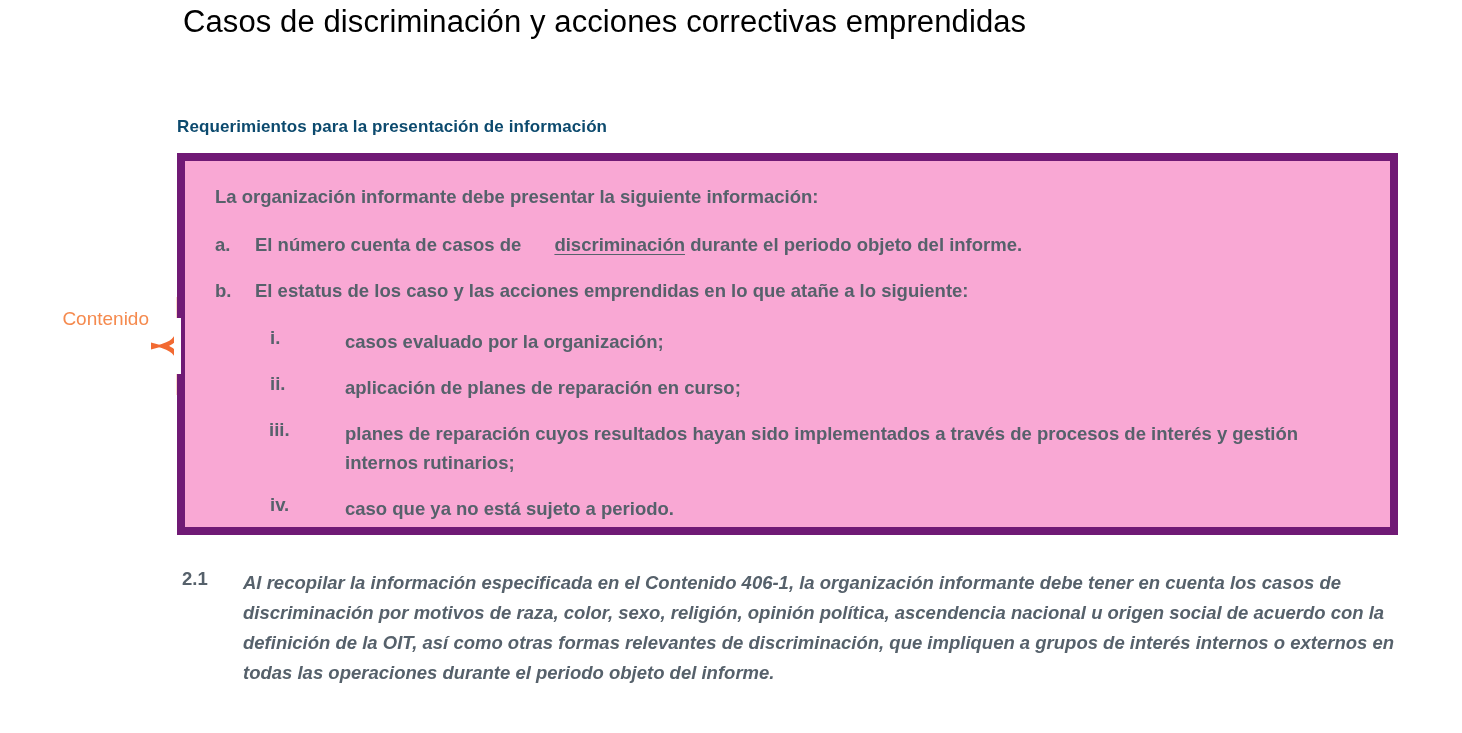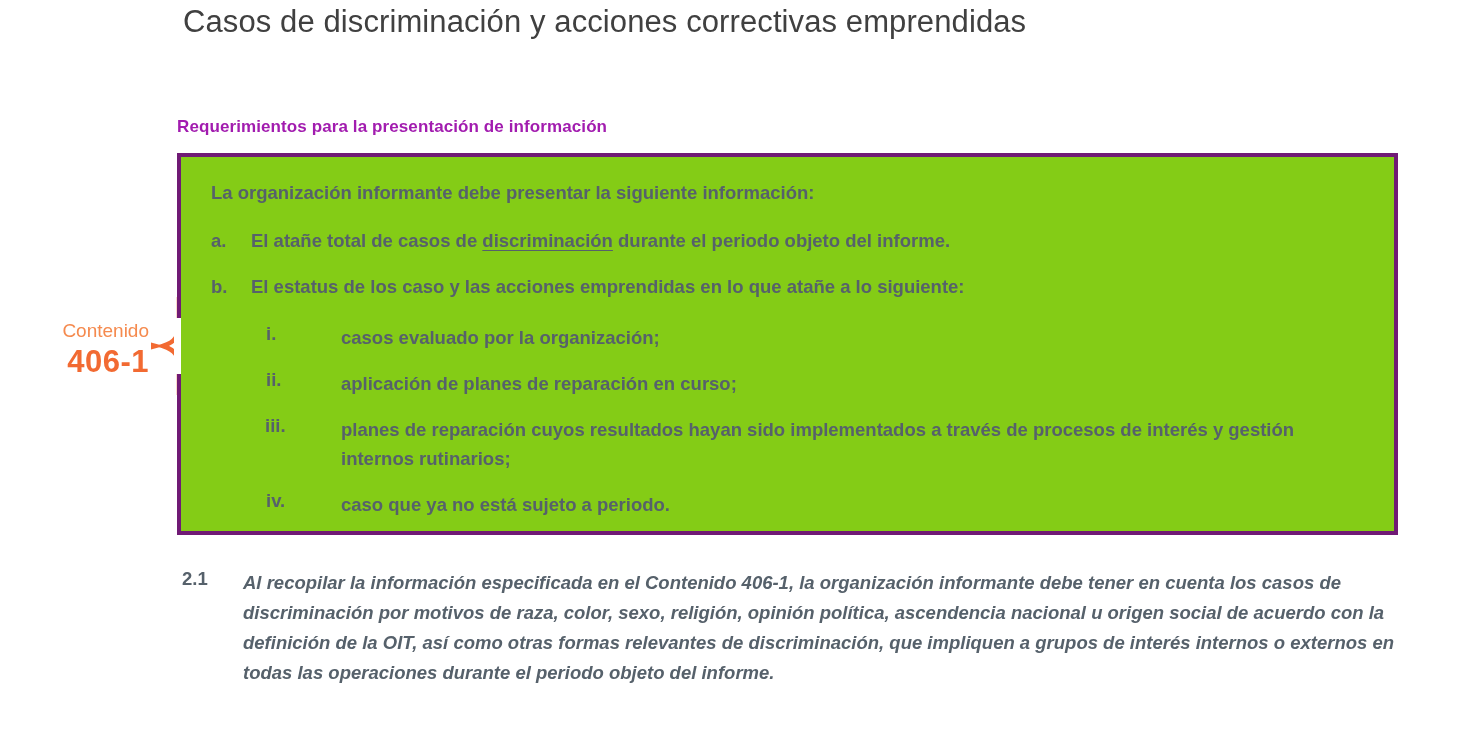--- a/index.html
+++ b/index.html
@@ -15,45 +15,44 @@
     position: relative;
   }
 
   
   #page-title {
     position: absolute;
     left: 183px;
     top: 4px;
     font-size: 31px;
     font-weight: 400;
-    color: #404040;
+    color: #000000;
     letter-spacing: 0.1px;
     white-space: nowrap;
   }
 
   
   #requirements-heading {
     position: absolute;
     left: 177px;
     top: 117px;
     font-size: 17px;
     font-weight: bold;
-    color: #a21caf;
+    color: #0c4a6e;
     letter-spacing: 0.1px;
     white-space: nowrap;
   }
 
   
   #content-label {
     position: absolute;
     left: 0px;
     top: 306px;
     width: 152px;
     text-align: right;
-    margin-top: 12px;
   }
   #content-label-word {
     display: block;
     font-size: 19px;
     color: #F58A4E;
     line-height: 26px;
     padding-right: 3px;
   }
   #content-label-number {
     display: block;
@@ -75,23 +74,23 @@
     pointer-events: none;
   }
 
   
   #requirements-box {
     position: absolute;
     left: 177px;
     top: 153px;
     width: 1221px;
     height: 382px;
-    border: 4px solid #701a75;
+    border: 8px solid #701a75;
     box-sizing: border-box;
-    background: #84cc16;
+    background: #f9a8d4;
   }
   
   #brace-mask {
     position: absolute;
     left: 174px;
     top: 318px;
     width: 7px;
     height: 56px;
     background: #ffffff;
   }
@@ -119,20 +118,21 @@
     width: 26px;
   }
   .alpha-text {
     position: absolute;
     left: 70px;
     white-space: nowrap;
   }
   .glossary-term {
     text-decoration: underline;
     text-underline-offset: 3px;
+    margin-left: 28px;
   }
 
   
   .roman-item {
     position: absolute;
     font-size: 18.5px;
     color: #56616B;
     font-weight: bold;
   }
   .roman-marker {
@@ -176,35 +176,34 @@
 </style>
 </head>
 <body>
 
 <div id="page-title">Casos de discriminación y acciones correctivas emprendidas</div>
 
 <div id="requirements-heading">Requerimientos para la presentación de información</div>
 
 <div id="content-label">
   <span id="content-label-word">Contenido</span>
-  <span id="content-label-number">406-1</span>
 </div>
 
 <svg id="brace-tip" viewBox="0 0 30 98" xmlns="http://www.w3.org/2000/svg">
   <path d="M28 0 L28 24 C28 40 24 45 12 49 C24 53 28 58 28 74 L28 98" fill="none" stroke="#F26A32" stroke-width="4.5" stroke-linecap="butt"></path>
   <path d="M0 45.5 L13 49 L0 52.5 Z" fill="#F26A32"></path>
 </svg>
 
 <div id="requirements-box">
 
   <div class="box-intro">La organización informante debe presentar la siguiente información:</div>
 
   <div class="alpha-item" style="top:73px;">
     <span class="alpha-marker">a.</span>
-    <span class="alpha-text"><span>El atañe total de casos de </span><span class="glossary-term">discriminación</span><span> durante el periodo objeto del informe.</span></span>
+    <span class="alpha-text"><span>El número cuenta de casos de </span><span class="glossary-term">discriminación</span><span> durante el periodo objeto del informe.</span></span>
   </div>
 
   <div class="alpha-item" style="top:119px;">
     <span class="alpha-marker">b.</span>
     <span class="alpha-text">El estatus de los caso y las acciones emprendidas en lo que atañe a lo siguiente:</span>
   </div>
 
   <div class="roman-item" style="top:166px;">
     <span class="roman-marker">i.</span>
     <span class="roman-text">casos evaluado por la organización;</span>

